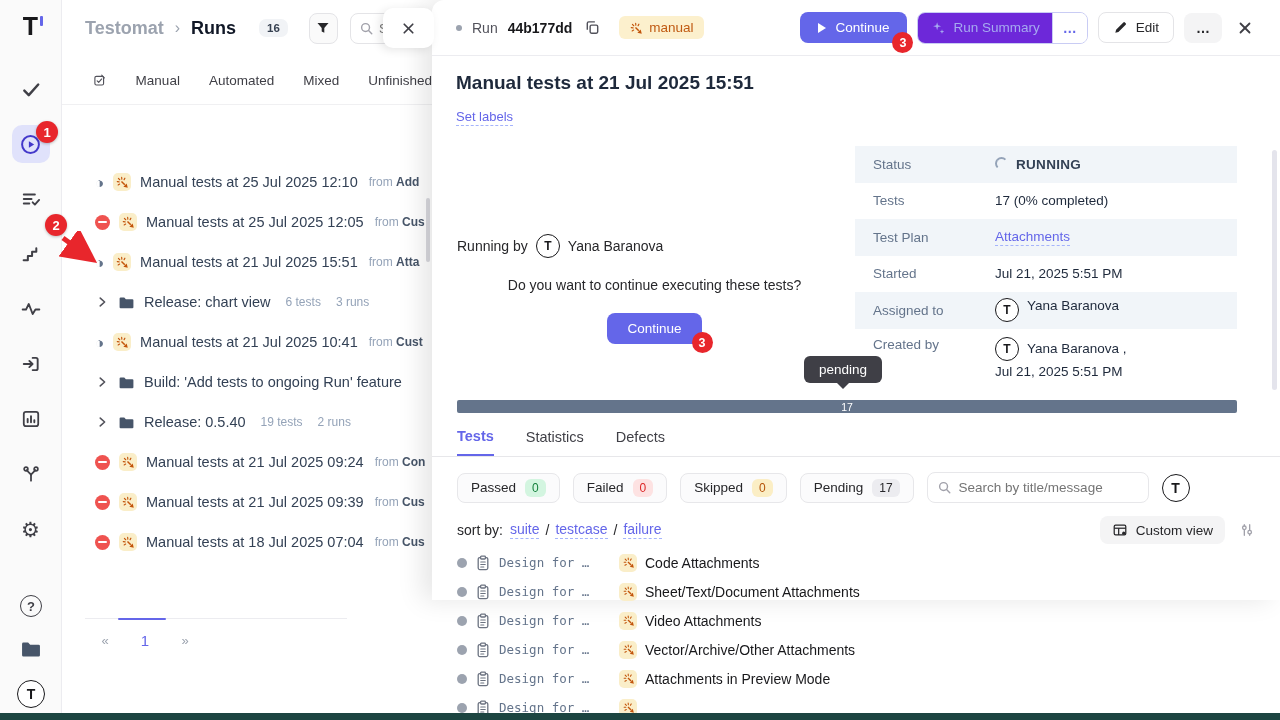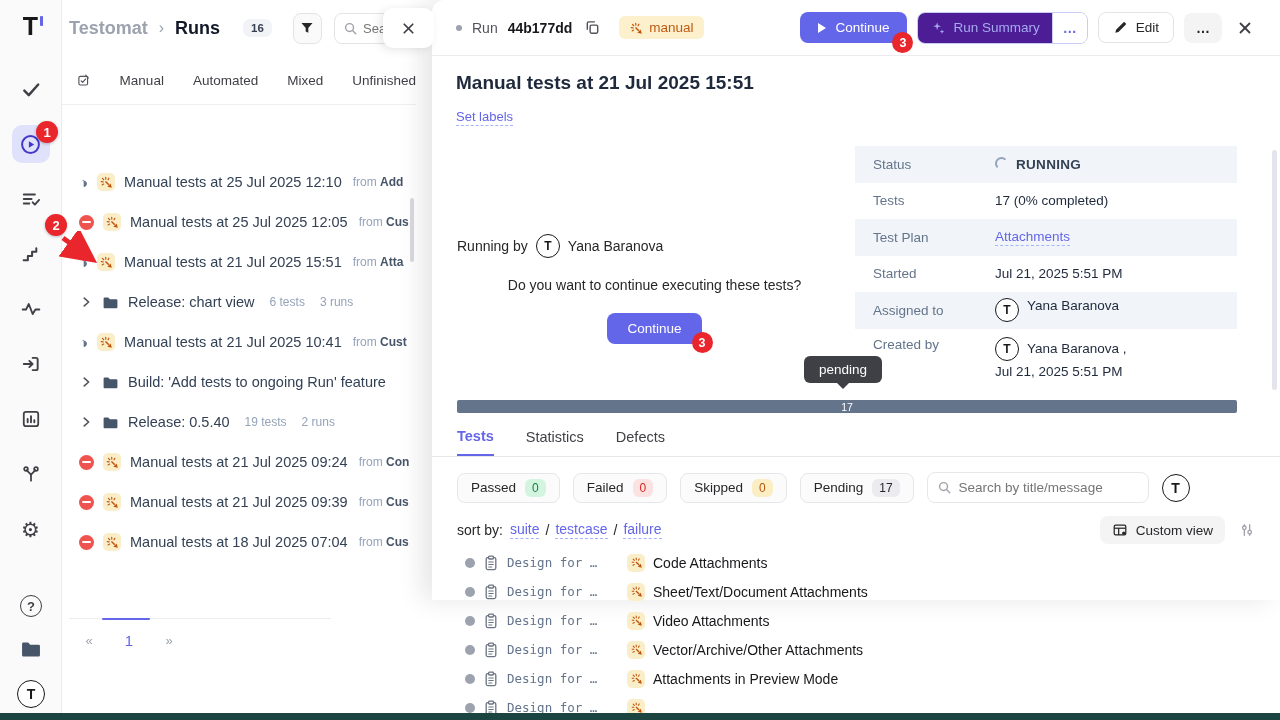--- a/index.html
+++ b/index.html
@@ -33,21 +33,21 @@
   .red-badge { position:absolute; width:22px; height:22px; border-radius:50%; background:#e8262c; color:#fff;
                font-size:13px; font-weight:bold; display:flex; align-items:center; justify-content:center;
                z-index:10; box-shadow:0 1px 3px rgba(0,0,0,.25); }
   .badge-step1 { left:36px; top:121px; }
   .badge-step2 { left:45px; top:214px; }
   .arrow-2 { position:absolute; left:57px; top:231px; z-index:10; }
   .btn-badge { position:absolute; width:21px; height:21px; border-radius:50%; background:#e8262c; color:#fff;
                font-size:12.5px; font-weight:bold; display:flex; align-items:center; justify-content:center; z-index:10; }
 
   
-  .runs-panel { position:absolute; left:46px; top:0; width:370px; height:505px; background:#fff; z-index:1; }
+  .runs-panel { position:absolute; left:62px; top:0; width:370px; height:505px; background:#fff; z-index:1; }
   .runs-header { height:56px; display:flex; align-items:center; padding-left:23px; gap:9px; }
   .crumb-app { color:#9ca3af; font-weight:bold; font-size:18px; }
   .crumb-sep { color:#9ca3af; font-size:16px; margin:0 2px; }
   .crumb-page { color:#111827; font-weight:bold; font-size:18px; }
   .count-badge { background:#f1f3f6; color:#374151; font-size:11.5px; font-weight:bold;
                  border-radius:7px; padding:3px 8px; margin-left:14px; }
   .filter-btn { margin-left:12px; width:33px; height:31px; border:1px solid #e4e4e7; background:#fafafa;
                 border-radius:8px; display:flex; align-items:center; justify-content:center; cursor:pointer; }
   .mini-search { margin-left:3px; width:92px; height:31px; border:1px solid #e4e4e7; border-radius:8px;
                  display:flex; align-items:center; padding-left:8px; gap:5px; background:#fff; }
@@ -91,21 +91,21 @@
   .copy-btn { background:none; border:none; cursor:pointer; margin-left:2px; display:flex; }
   .manual-badge { display:flex; align-items:center; gap:6px; background:#fcf0cd; border-radius:6px;
                   padding:4px 10px; margin-left:8px; }
   .manual-badge span { color:#c05a12; font-size:13.5px; }
   .d-spacer { flex:1; }
   .btn-continue { position:relative; display:flex; align-items:center; gap:9px; background:#6466e9; color:#fff;
                   border:none; border-radius:8px; padding:8px 18px; font-size:13.5px; cursor:pointer; }
   .play-tri { width:0; height:0; border-left:8px solid #fff; border-top:5px solid transparent; border-bottom:5px solid transparent; }
   .btn-continue .btn-badge { right:-6px; bottom:-10px; }
   .split-btn { display:flex; align-items:stretch; border:1px solid #c9ccf4; border-radius:8px; overflow:hidden; background:#fff; }
-  .split-main { display:flex; align-items:center; gap:7px; padding:7px 12px; border:none; background:#4c1d95;
+  .split-main { display:flex; align-items:center; gap:7px; padding:7px 12px; border:none; background:#6d28d9;
                 color:#a6aaf0; font-size:13.5px; cursor:pointer; }
   .split-more { border:none; border-left:1px solid #c9ccf4; background:#fff; color:#6466e9; font-weight:bold;
                 padding:0 10px; font-size:14px; cursor:pointer; }
   .btn-edit { display:flex; align-items:center; gap:8px; border:1px solid #e4e4e7; background:#fff; border-radius:8px;
               padding:7px 14px; font-size:13.5px; color:#27272a; cursor:pointer; }
   .btn-more { border:none; background:#f4f4f5; border-radius:8px; padding:7px 12px; font-size:14px; font-weight:bold;
               color:#27272a; cursor:pointer; }
   .btn-x { border:none; background:none; cursor:pointer; display:flex; padding:4px; }
 
   .d-title { position:absolute; left:24px; top:72px; font-size:19px; font-weight:bold; color:#1e293b; }
@@ -158,21 +158,21 @@
   .sort-row { position:absolute; left:25px; top:516px; width:798px; display:flex; align-items:center; }
   .sort-lbl { font-size:14px; color:#27272a; margin-right:7px; }
   .sort-link { background:none; border:none; color:#6466e9; font-size:14px; border-bottom:1px dashed #a5b4fc; padding:0 0 1px; cursor:pointer; }
   .sort-sep { color:#27272a; font-size:14px; margin:0 6px; }
   .sort-right { margin-left:auto; display:flex; align-items:center; gap:14px; }
   .btn-custom { display:flex; align-items:flex-end; gap:8px; background:#f4f4f5; border:none; border-radius:8px;
                 padding:6px 12px; font-size:13.5px; color:#27272a; cursor:pointer; }
   .sliders-btn { background:none; border:none; cursor:pointer; display:flex; }
 
   .test-list { position:absolute; left:0; top:548px; width:100%; height:172px; overflow:hidden; }
-  .test-row { height:29px; display:flex; align-items:center; gap:8px; padding-left:33px; cursor:pointer; white-space:nowrap; }
+  .test-row { height:29px; display:flex; align-items:center; gap:8px; padding-left:25px; cursor:pointer; white-space:nowrap; }
   .t-bullet { width:10px; height:10px; border-radius:50%; background:#9ca3af; flex:0 0 auto; }
   .t-suite { font-family:"DejaVu Sans Mono", monospace; font-size:12.5px; color:#64748b; width:112px; flex:0 0 auto; }
   .t-name { font-size:14px; color:#18181b; }
   .dscroll { position:absolute; right:3px; top:150px; width:5px; height:240px; background:#e4e4ec; border-radius:3px; }
 
   .teal-bar { position:absolute; left:0; top:713px; width:1280px; height:7px; background:#1c4541; z-index:20; }
 </style>
 </head>
 <body>
 

